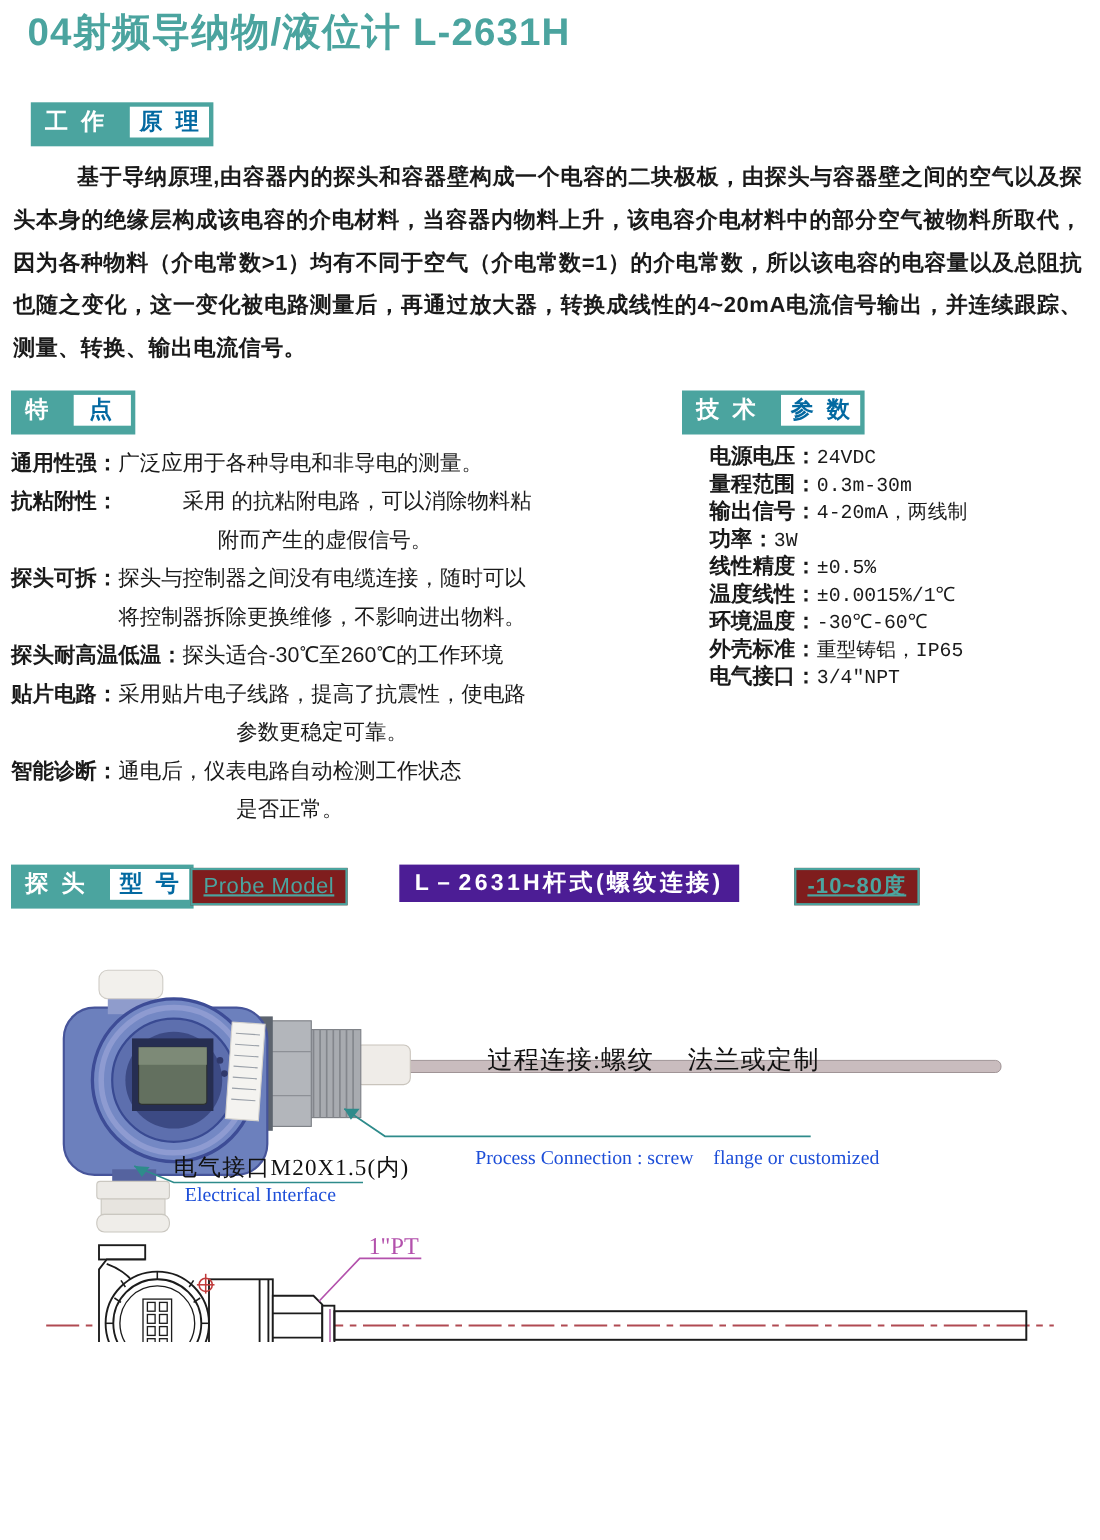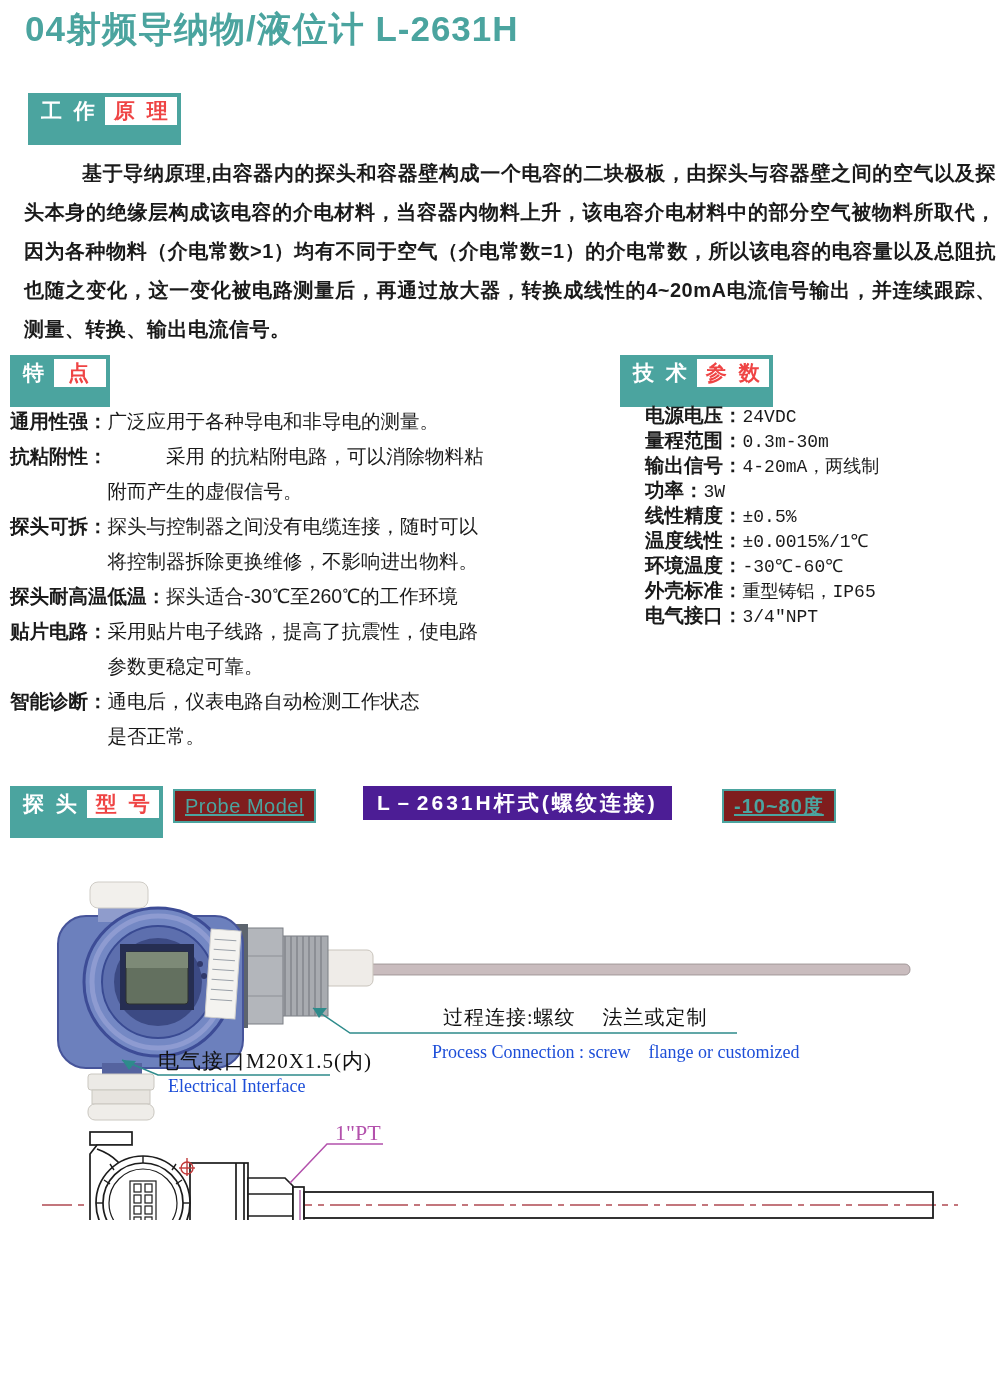--- a/index.html
+++ b/index.html
@@ -8,33 +8,33 @@
     overflow:hidden;font-family:"Liberation Sans", sans-serif;color:#1a1a1a;
   }
   
   .title{
     position:absolute;left:25px;top:6px;margin:0;
     font-size:35px;font-weight:bold;color:#4ba49f;letter-spacing:1px;
   }
   
   .sec-hdr{
     position:absolute;display:inline-flex;align-items:center;
-    background:#4ba49f;padding:4px 4px 20px 13px;gap:7px;
+    background:#4ba49f;padding:4px 4px 8px 13px;gap:20px;
   }
   .sec-hdr .hl{color:#ffffff;font-weight:bold;font-size:21px;letter-spacing:3px;line-height:26px;}
   .sec-hdr .hr{
-    background:#ffffff;color:#ef4444;font-weight:bold;font-size:21px;
+    background:#ffffff;color:#0369a1;font-weight:bold;font-size:21px;
     letter-spacing:3px;line-height:26px;padding:1px 6px 1px 9px;
   }
   .principle{
-    position:absolute;left:12px;top:142px;width:972px;margin:12px;
+    position:absolute;left:12px;top:142px;width:972px;margin:0;
     font-size:20px;line-height:39px;font-weight:600;text-align:justify;
     text-indent:58px;letter-spacing:0.5px;
   }
-  .features{position:absolute;left:10px;top:404px;width:505px;font-size:19.5px;line-height:35px;}
+  .features{position:absolute;left:10px;top:404px;width:505px;font-size:19.5px;line-height:35px;text-align:center;}
   .feat{display:flex;}
   .feat b{flex:none;font-weight:bold;}
   .feat span{white-space:pre-wrap;}
   .specs{position:absolute;left:605px;top:404px;width:370px;font-size:19.5px;line-height:23px;margin-left:40px;}
   .spec b{font-weight:bold;}
   .spec .val{font-family:"Liberation Mono", monospace;font-size:18px;letter-spacing:0;}
   
   .box-outline{
     position:absolute;border:2px solid #4ba49f;color:#4ba49f;background:#7f1d1d;
     font-size:20px;line-height:24px;padding:3px 10px;font-weight:bold;text-decoration:underline;
@@ -193,21 +193,21 @@
     <g stroke="#2e8b8b" stroke-width="1.5" fill="none">
       <polyline points="82,182 118,197 290,197"></polyline>
       <polyline points="273,130 310,155 697,155"></polyline>
     </g>
     <g fill="#2e8b8b">
       <polygon points="82,182 96,183 89,192"></polygon>
       <polygon points="273,130 287,130 279,140"></polygon>
     </g>
   </svg>
 
-  <div class="ann-cn" style="left:443px;top:1004px;font-size:20px;">过程连接:螺纹　 法兰或定制</div>
+  <div class="ann-cn" style="left:443px;top:948px;font-size:23px;">过程连接:螺纹　 法兰或定制</div>
   <div class="ann-en" style="left:432px;top:1042px;">Process Connection : screw    flange or customized</div>
   <div class="ann-cn" style="left:158px;top:1047px;">电气接口M20X1.5(内)</div>
   <div class="ann-en" style="left:168px;top:1076px;">Electrical Interface</div>
 
   <svg style="left:0;top:1118px;" width="1000" height="270" viewBox="0 0 1000 270">
 
     <line x1="42" y1="87" x2="958" y2="87" stroke="#b04a52" stroke-width="1.6" stroke-dasharray="30 6 6 6"></line>
     <g stroke="#1c1c1c" stroke-width="1.7" fill="#ffffff">
 
       <rect x="90" y="14" width="42" height="13"></rect>

